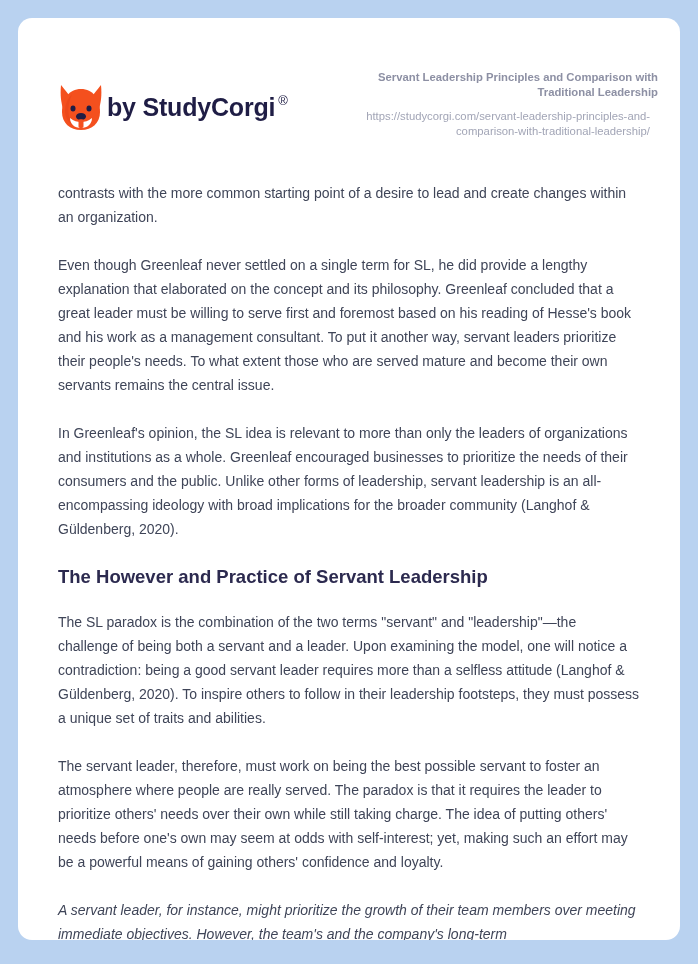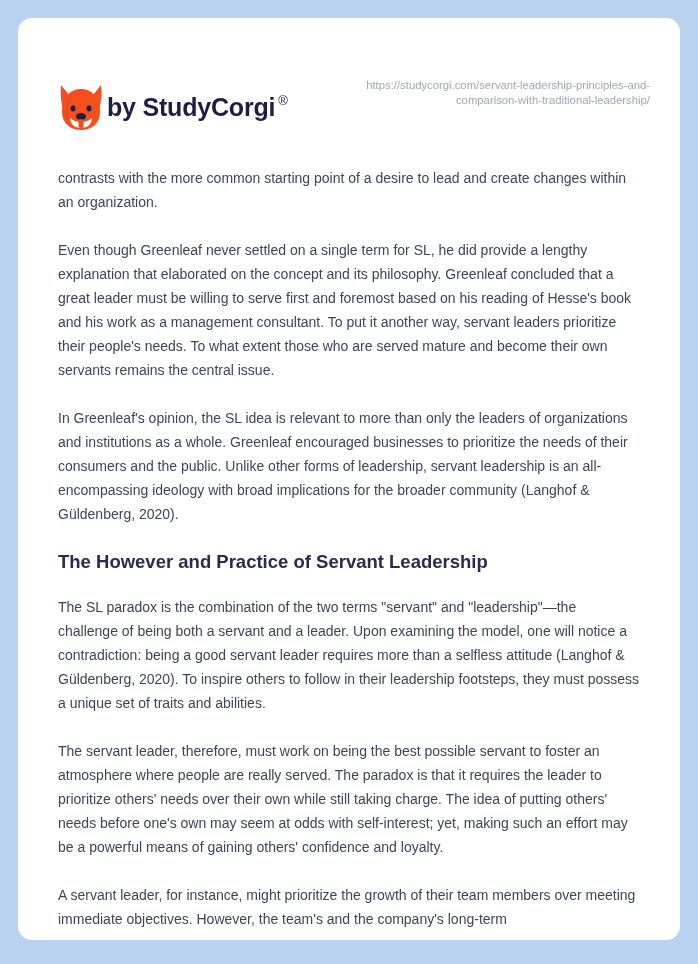--- a/index.html
+++ b/index.html
@@ -87,20 +87,21 @@
     box-sizing: border-box;
   }
   .article p {
     font-size: 14px;
     line-height: 24px;
     color: #3f4558;
     margin: 0 0 24px 0;
   }
   .article p:last-child {
     margin-bottom: 0;
+    font-style: italic;
   }
   .section-heading {
     font-size: 18.5px;
     font-weight: bold;
     color: #2c2a4f;
     line-height: 1.35;
     margin: 4px 0 20px 0;
   }
 </style>
 </head>
@@ -122,20 +123,21 @@
         <path d="M24 72 C24 84 33 92 46 92 C59 92 68 84 68 72 C60 78 54 80 46 80 C38 80 32 78 24 72 Z" fill="#ffffff"></path>
         <path d="M41 76 C41 74 51 74 51 76 L51 89 C51 93 41 93 41 89 Z" fill="#f4501e"></path>
       </svg>
       <span class="brand-word">
         <span>by StudyCorgi</span>
         <span class="brand-reg">®</span>
       </span>
     </div>
 
     <div class="doc-meta">
+      <div class="doc-title">Servant Leadership Principles and Comparison with Traditional Leadership</div>
       <div class="doc-url">https://studycorgi.com/servant-leadership-principles-and-comparison-with-traditional-leadership/</div>
     </div>
 
   </div>
 
   <div class="article">
     <p>contrasts with the more common starting point of a desire to lead and create changes within an organization.</p>
     <p>Even though Greenleaf never settled on a single term for SL, he did provide a lengthy explanation that elaborated on the concept and its philosophy. Greenleaf concluded that a great leader must be willing to serve first and foremost based on his reading of Hesse's book and his work as a management consultant. To put it another way, servant leaders prioritize their people's needs. To what extent those who are served mature and become their own servants remains the central issue.</p>
     <p>In Greenleaf's opinion, the SL idea is relevant to more than only the leaders of organizations and institutions as a whole. Greenleaf encouraged businesses to prioritize the needs of their consumers and the public. Unlike other forms of leadership, servant leadership is an all-encompassing ideology with broad implications for the broader community (Langhof &amp; Güldenberg, 2020).</p>
     <h2 class="section-heading">The However and Practice of Servant Leadership</h2>

